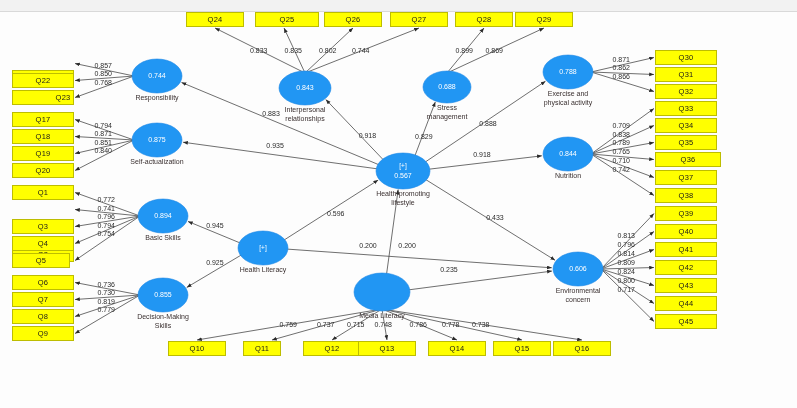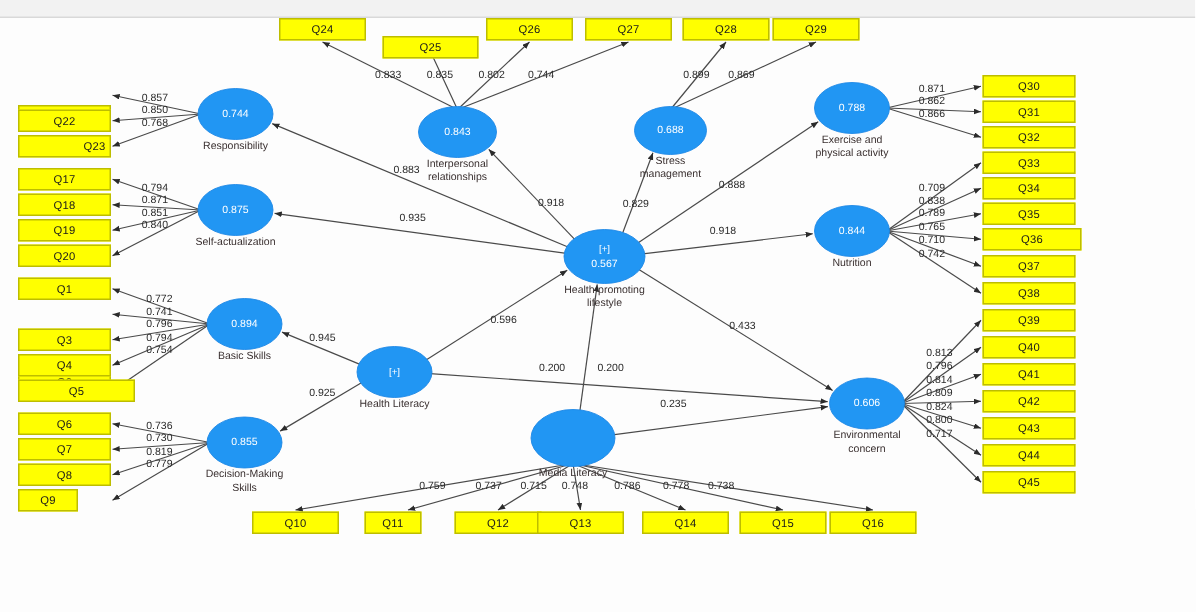--- a/index.html
+++ b/index.html
@@ -97,43 +97,43 @@
       <div class="ind" style="left: 12px; top: 73px; width: 62px;">Q22</div>
       <div class="ind" style="left: 12px; top: 90px; width: 62px; padding-left: 40px;">Q23</div>
       <div class="ind" style="left: 12px; top: 112px; width: 62px;">Q17</div>
       <div class="ind" style="left: 12px; top: 129px; width: 62px;">Q18</div>
       <div class="ind" style="left: 12px; top: 146px; width: 62px;">Q19</div>
       <div class="ind" style="left: 12px; top: 163px; width: 62px;">Q20</div>
       <div class="ind" style="left: 12px; top: 185px; width: 62px;">Q1</div>
       <div class="ind" style="left: 12px; top: 202px; width: 62px; margin-top: 45px;">Q2</div>
       <div class="ind" style="left: 12px; top: 219px; width: 62px;">Q3</div>
       <div class="ind" style="left: 12px; top: 236px; width: 62px;">Q4</div>
-      <div class="ind" style="left: 12px; top: 253px; width: 78px;">Q5</div>
+      <div class="ind" style="left: 12px; top: 253px; width: 58px;">Q5</div>
       <div class="ind" style="left: 12px; top: 275px; width: 62px;">Q6</div>
       <div class="ind" style="left: 12px; top: 292px; width: 62px;">Q7</div>
       <div class="ind" style="left: 12px; top: 309px; width: 62px;">Q8</div>
-      <div class="ind" style="left: 12px; top: 326px; width: 40px; text-align: center;">Q9</div>
+      <div class="ind" style="left: 12px; top: 326px; width: 62px; text-align: center;">Q9</div>
       <div class="ind" style="left: 655px; top: 50px; width: 62px;">Q30</div>
       <div class="ind" style="left: 655px; top: 67px; width: 62px;">Q31</div>
       <div class="ind" style="left: 655px; top: 84px; width: 62px;">Q32</div>
       <div class="ind" style="left: 655px; top: 101px; width: 62px;">Q33</div>
       <div class="ind" style="left: 655px; top: 118px; width: 62px;">Q34</div>
       <div class="ind" style="left: 655px; top: 135px; width: 62px;">Q35</div>
       <div class="ind" style="left: 655px; top: 152px; width: 66px;">Q36</div>
       <div class="ind" style="left: 655px; top: 170px; width: 62px;">Q37</div>
       <div class="ind" style="left: 655px; top: 188px; width: 62px;">Q38</div>
       <div class="ind" style="left: 655px; top: 206px; width: 62px;">Q39</div>
       <div class="ind" style="left: 655px; top: 224px; width: 62px;">Q40</div>
       <div class="ind" style="left: 655px; top: 242px; width: 62px;">Q41</div>
       <div class="ind" style="left: 655px; top: 260px; width: 62px;">Q42</div>
       <div class="ind" style="left: 655px; top: 278px; width: 62px;">Q43</div>
       <div class="ind" style="left: 655px; top: 296px; width: 62px;">Q44</div>
       <div class="ind" style="left: 655px; top: 314px; width: 62px;">Q45</div>
       <div class="ind" style="left: 186px; top: 12px; width: 58px;">Q24</div>
-      <div class="ind" style="left: 255px; top: 24px; width: 64px;">Q25</div>
+      <div class="ind" style="left: 255px; top: 12px; width: 64px;">Q25</div>
       <div class="ind" style="left: 324px; top: 12px; width: 58px; text-align: center;">Q26</div>
       <div class="ind" style="left: 390px; top: 12px; width: 58px;">Q27</div>
       <div class="ind" style="left: 455px; top: 12px; width: 58px;">Q28</div>
       <div class="ind" style="left: 515px; top: 12px; width: 58px;">Q29</div>
       <div class="ind" style="left: 168px; top: 341px; width: 58px;">Q10</div>
       <div class="ind" style="left: 243px; top: 341px; width: 38px;">Q11</div>
       <div class="ind" style="left: 303px; top: 341px; width: 58px;">Q12</div>
       <div class="ind" style="left: 358px; top: 341px; width: 58px;">Q13</div>
       <div class="ind" style="left: 428px; top: 341px; width: 58px;">Q14</div>
       <div class="ind" style="left: 493px; top: 341px; width: 58px;">Q15</div>

